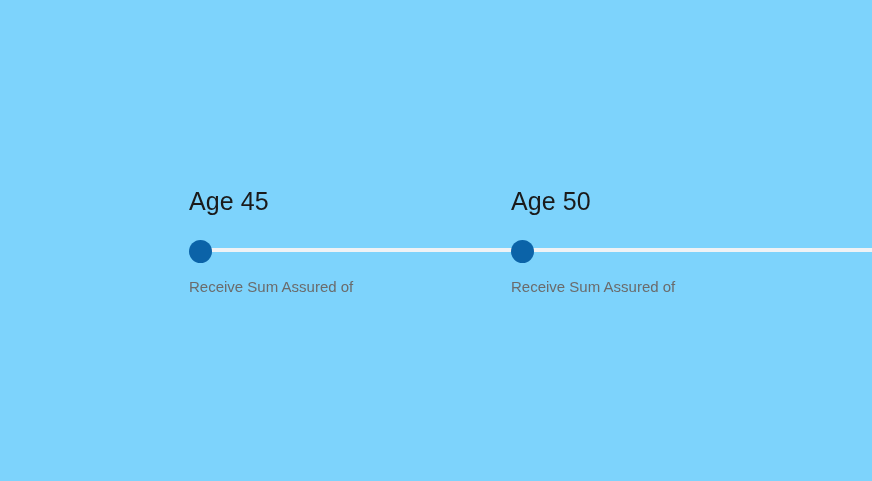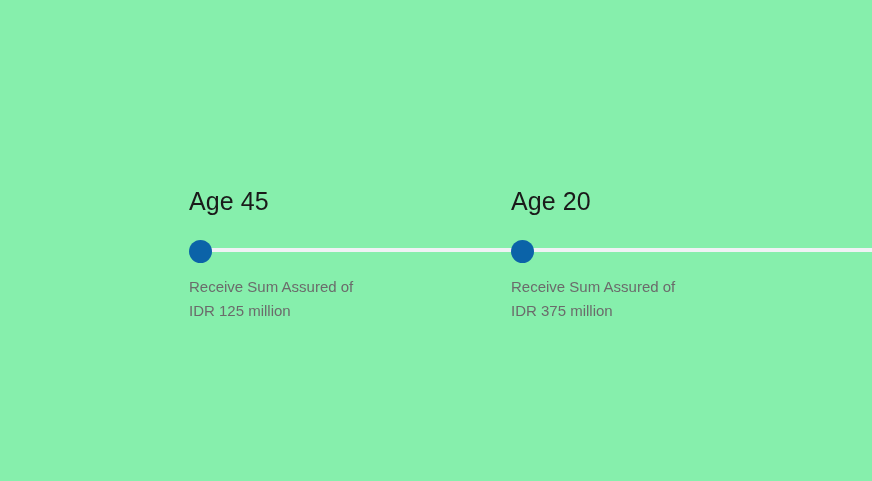--- a/index.html
+++ b/index.html
@@ -6,21 +6,21 @@
   html, body {
     margin: 0;
     padding: 0;
     background: #ffffff;
   }
 
   #screen {
     position: relative;
     width: 872px;
     height: 481px;
-    background: #86efac;
+    background: #7dd3fc;
     overflow: hidden;
     font-family: "Liberation Sans", "DejaVu Sans", sans-serif;
     -webkit-font-smoothing: antialiased;
   }
 
   
   .timeline {
     position: absolute;
     left: 0;
     top: 0;
@@ -89,26 +89,24 @@
 
   <div class="timeline">
     <div class="timeline-track"></div>
   </div>
 
   <div class="milestone" id="milestone-0" style="left:189px;">
     <div class="milestone-label">Age 45</div>
     <div class="milestone-dot"></div>
     <div class="milestone-desc">
       <span class="desc-line">Receive Sum Assured of</span>
-      <span class="desc-line">IDR 125 million</span>
     </div>
   </div>
 
   <div class="milestone" id="milestone-1" style="left:511px;">
-    <div class="milestone-label">Age 20</div>
+    <div class="milestone-label">Age 50</div>
     <div class="milestone-dot"></div>
     <div class="milestone-desc">
       <span class="desc-line">Receive Sum Assured of</span>
-      <span class="desc-line">IDR 375 million</span>
     </div>
   </div>
 
 </div>
 
 </body></html>

